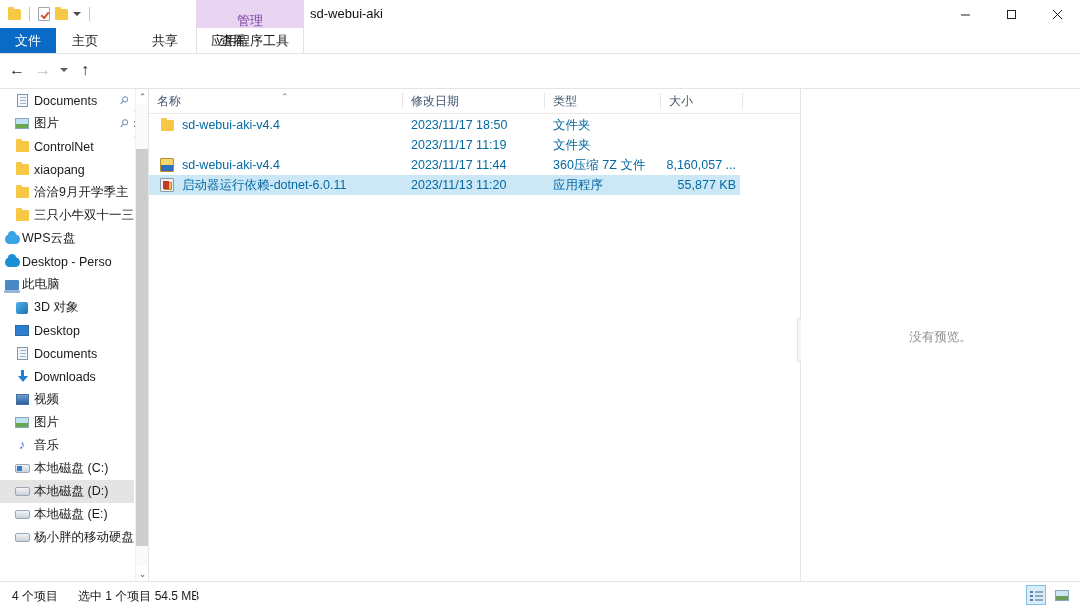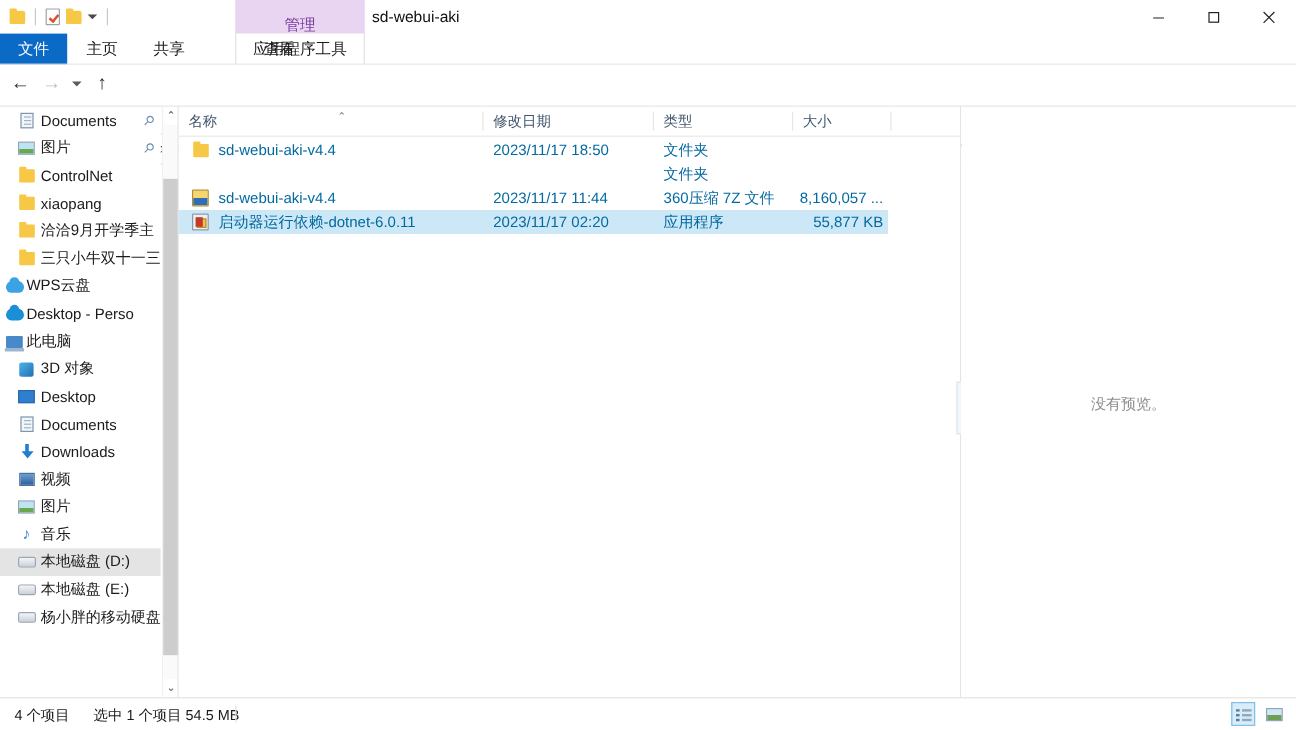--- a/index.html
+++ b/index.html
@@ -42,21 +42,21 @@
 
   .wbtns { position:absolute; right:0; top:0; display:flex; height:28px; }
   .wbtn { width:46px; height:28px; display:flex; align-items:center; justify-content:center; color:#222; font-size:12px; }
   .wbtn svg { display:block; }
 
   
   .tabstrip { position:absolute; left:0; top:28px; width:1080px; height:26px; background:#fff; }
   .tab { position:absolute; top:0; height:26px; display:flex; align-items:center; justify-content:center; font-size:13px; color:#1b1b1b;font-family:Liberation Serif, serif; }
   .tab.file { left:0; width:56px; background:#0c6ac7; color:#fff; }
   .tab.t1 { left:56px; width:58px; }
-  .tab.t2 { left:112px; width:58px; }
+  .tab.t2 { left:136px; width:58px; }
   .tab.t3 { left:204px; width:58px; }
   .tab.ctx { left:196px; width:108px; border-left:1px solid #e2e2e2; border-right:1px solid #e2e2e2; }
   .ribbon-rule { position:absolute; left:0; top:53px; width:1080px; height:1px; background:#e4e4e4; }
   .ribbon-right { position:absolute; right:6px; top:30px; display:flex; align-items:center; gap:12px; height:22px; }
   .chev-down { width:9px;height:9px;border-right:1.6px solid #333;border-bottom:1.6px solid #333;transform:rotate(45deg) translate(-2px,-2px); }
   .help-btn { width:17px;height:17px;border-radius:50%;background:#1a73c8;color:#fff;font-size:12px;display:flex;align-items:center;justify-content:center;font-weight:bold; }
 
   
   .addrrow { position:absolute; left:0; top:54px; width:1080px; height:32px; background:#fff; }
   .nav { position:absolute; top:0; height:32px; display:flex; align-items:center; justify-content:center; }
@@ -361,20 +361,26 @@
           <span class="i-pic"></span>
         </span>
         <span class="slabel">图片</span>
       </div>
       <div class="snode indent">
         <span class="sico">
           <span class="i-mus">♪</span>
         </span>
         <span class="slabel">音乐</span>
       </div>
+      <div class="snode indent">
+        <span class="sico">
+          <span class="i-drive sys"></span>
+        </span>
+        <span class="slabel">本地磁盘 (C:)</span>
+      </div>
       <div class="snode indent sel">
         <span class="sico">
           <span class="i-drive"></span>
         </span>
         <span class="slabel">本地磁盘 (D:)</span>
       </div>
       <div class="snode indent">
         <span class="sico">
           <span class="i-drive"></span>
         </span>
@@ -413,20 +419,21 @@
             <span class="fi">
               <span class="fold"></span>
             </span>
             <span>sd-webui-aki-v4.4</span>
           </div>
           <div class="cell date">2023/11/17 18:50</div>
           <div class="cell type">文件夹</div>
           <div class="cell size"></div>
         </div>
         <div class="row" style="top: 46px;">
+          <div class="cell date">2023/11/17 11:19</div>
           <div class="cell type">文件夹</div>
           <div class="cell size"></div>
         </div>
         <div class="row" style="top: 66px;">
           <div class="cell name">
             <span class="fi">
               <span class="sevenz"></span>
             </span>
             <span>sd-webui-aki-v4.4</span>
           </div>
@@ -434,21 +441,21 @@
           <div class="cell type">360压缩 7Z 文件</div>
           <div class="cell size">8,160,057 ...</div>
         </div>
         <div class="row sel" style="top: 86px;">
           <div class="cell name">
             <span class="fi">
               <span class="msi"></span>
             </span>
             <span>启动器运行依赖-dotnet-6.0.11</span>
           </div>
-          <div class="cell date">2023/11/17 02:20</div>
+          <div class="cell date">2023/11/13 11:20</div>
           <div class="cell type">应用程序</div>
           <div class="cell size">55,877 KB</div>
         </div>
       </div>
   </div>
 
   <div class="prevsplit"></div>
   <div class="collapse-tab">‹</div>
   <div class="preview">
     <div class="preview-msg">没有预览。</div>

